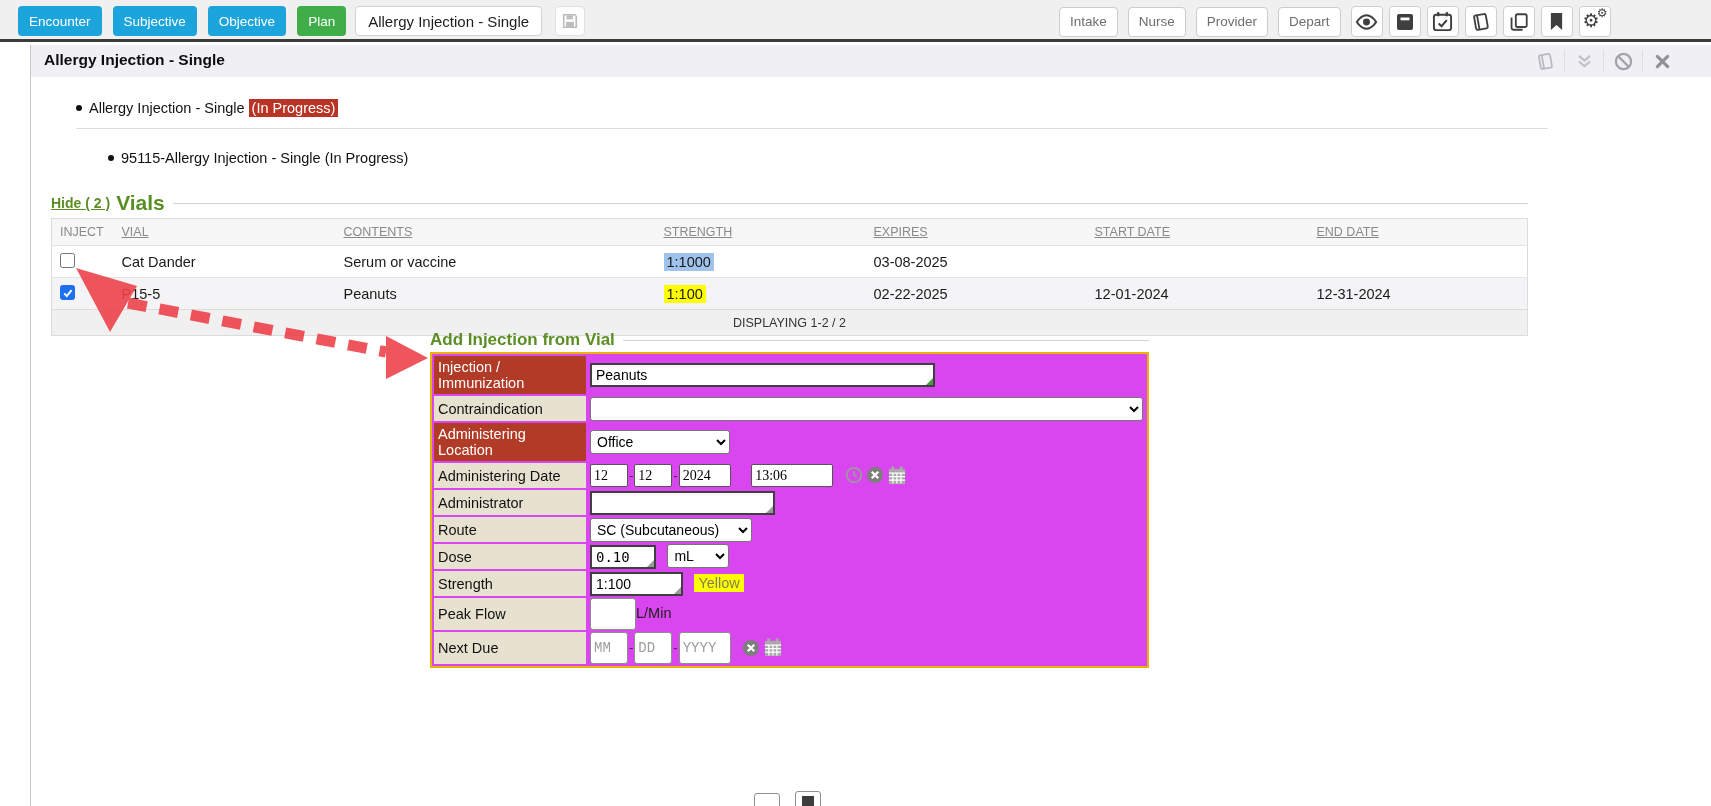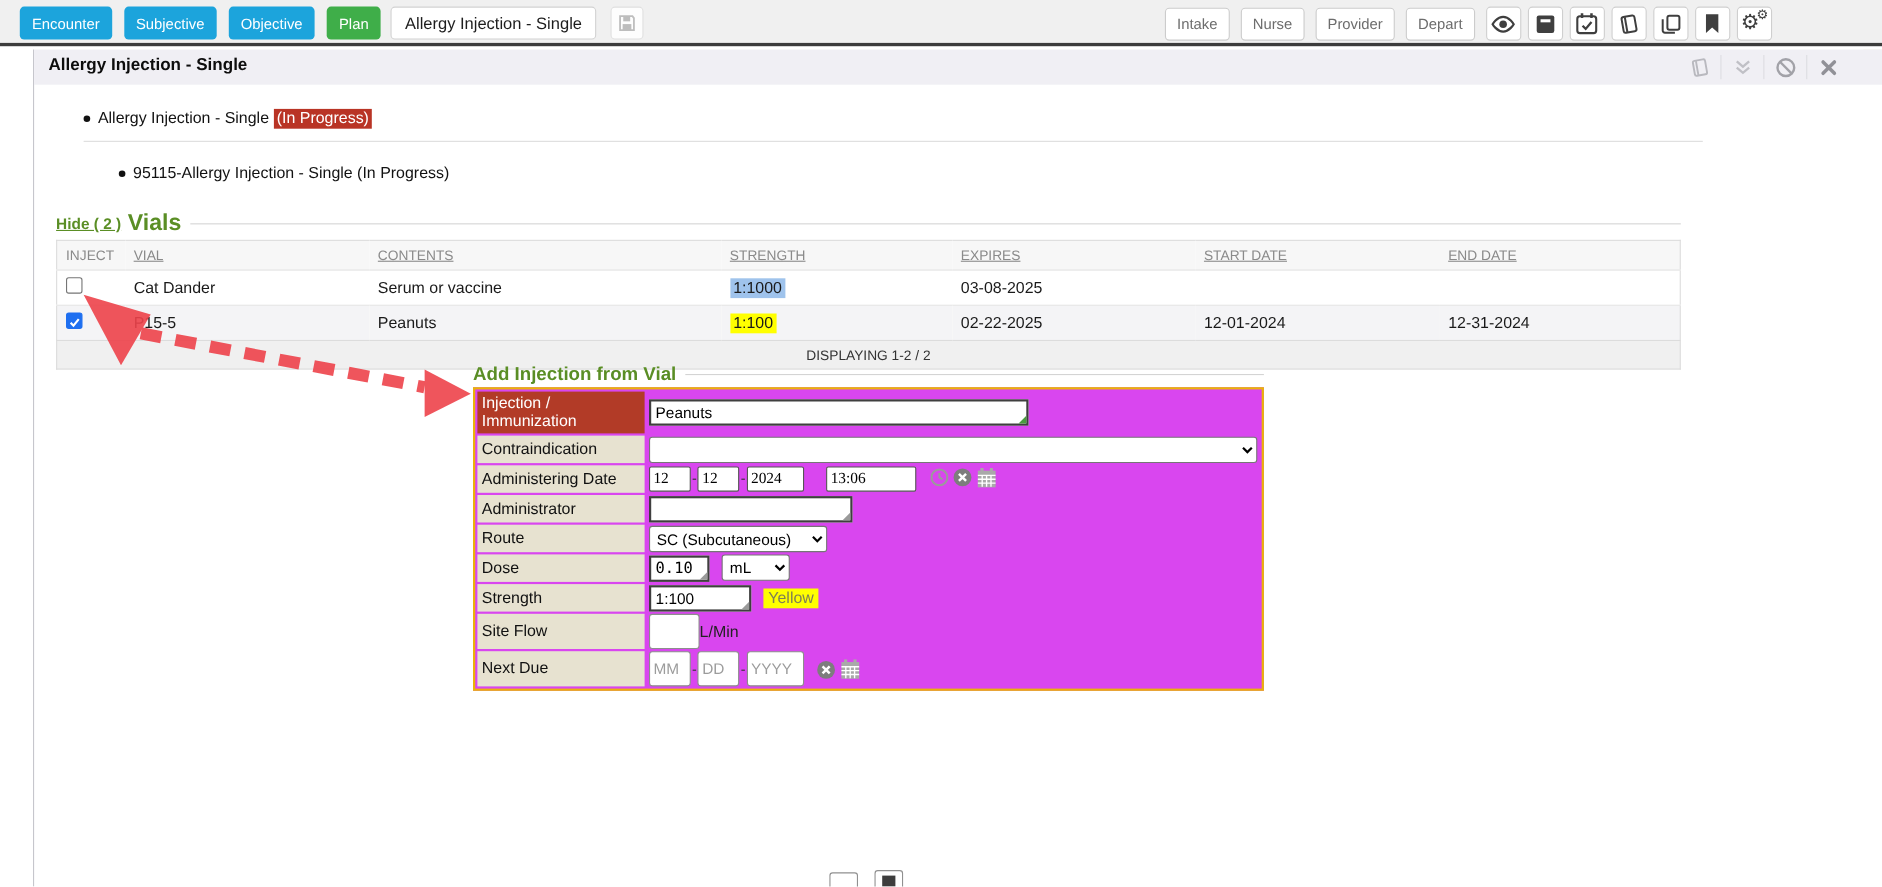--- a/index.html
+++ b/index.html
@@ -62,21 +62,21 @@
   table.form td { vertical-align:middle; }
   td.lbl { width:158px; background:#e7e2d0; font-size:14.5px; color:#111; padding:3px 4px; height:25px; }
   td.lbl.req { background:#b23b27; color:#fff; }
   td.ctl { padding:0 2px; }
   .inp-wrap { position:relative; display:inline-block; vertical-align:middle; }
   .inp-dark { border:2px solid #3f3f3f; height:24px; font-size:14px; padding:1px 4px; font-family:"Liberation Sans",sans-serif; background:#fff; }
   .corner { position:absolute; right:2px; bottom:2px; width:0; height:0; border-left:7px solid transparent; border-bottom:7px solid #9a9a9a; pointer-events:none; }
   .corner.green { border-bottom-color:#4a9b3f; }
   select.sel { height:24px; font-size:14px; border:1px solid #767676; border-radius:3px; background:#fff; padding:0 2px; font-family:"Liberation Sans",sans-serif; }
   .inp-date { border:1px solid #555; border-radius:2px; height:23px; font-size:14px; padding:1px 3px; font-family:Liberation Serif, serif; }
-  .inp-ph { border:1px solid #8d8d8d; border-radius:3px; height:32px; font-size:14px; padding:1px 3px; color:#444; font-family:Liberation Sans, sans-serif; }
+  .inp-ph { border:1px solid #8d8d8d; border-radius:3px; height:32px; font-size:14px; padding:1px 3px; color:#444; font-family:Liberation Mono, monospace; }
   .inp-ph::placeholder { color:#9c9c9c; }
   .dash { font-size:13px; color:#333; margin:0 1px; }
   .mini-icons { display:inline-flex; gap:3px; align-items:center; vertical-align:middle; margin-left:7px; }
   .hl-note { background:#ffff00; color:#7f7f55; font-size:14.5px; padding:1px 4px; margin-left:7px; }
   textarea.rc { width:360px; height:58px; border:1px solid #9a9a9a; resize:both; font-family:"Liberation Sans",sans-serif; font-size:14px; }
   .unit { font-size:14.5px; color:#222; }
   .mono { font-family:"DejaVu Sans Mono", monospace; }
 
   
   .cut-btn { position:absolute; width:26px; height:22px; border:1px solid #909090; border-radius:3px; background:#fff; }
@@ -290,20 +290,26 @@
               <span class="inp-wrap">
                 <input class="inp-dark" style="width: 345px;" value="Peanuts">
                 <span class="corner green"></span>
               </span>
             </td>
           </tr>
           <tr>
             <td class="lbl">Contraindication</td>
             <td class="ctl">
               <select class="sel" style="width:553px"><option></option></select>
+            </td>
+          </tr>
+          <tr>
+            <td class="lbl req">Administering Location</td>
+            <td class="ctl">
+              <select class="sel" style="width:140px"><option>Office</option></select>
             </td>
           </tr>
           <tr>
             <td class="lbl">Administering Date</td>
             <td class="ctl">
               <input class="inp-date" style="width: 38px;" value="12"><span class="dash">-</span><input class="inp-date" style="width: 38px;" value="12"><span class="dash">-</span><input class="inp-date" style="width: 52px;" value="2024">
               <input class="inp-date" style="width: 82px; margin-left: 16px;" value="13:06">
               <span class="mini-icons">
                 <span>
                       <svg width="18" height="18" viewBox="0 0 20 20">
@@ -340,38 +346,38 @@
           <tr>
             <td class="lbl">Route</td>
             <td class="ctl">
               <select class="sel" style="width:162px"><option>SC (Subcutaneous)</option></select>
             </td>
           </tr>
           <tr>
             <td class="lbl">Dose</td>
             <td class="ctl">
               <span class="inp-wrap">
-                <input class="inp-dark mono" style="width: 55px;" value="0.10">
+                <input class="inp-dark mono" style="width: 66px;" value="0.10">
                 <span class="corner"></span>
               </span>
               <select class="sel" style="width:62px; margin-left:7px"><option>mL</option></select>
             </td>
           </tr>
           <tr>
             <td class="lbl">Strength</td>
             <td class="ctl">
               <span class="inp-wrap">
                 <input class="inp-dark" style="width: 93px;" value="1:100">
                 <span class="corner"></span>
               </span>
               <span class="hl-note">Yellow</span>
             </td>
           </tr>
           <tr>
-            <td class="lbl">Site Flow</td>
+            <td class="lbl">Peak Flow</td>
             <td class="ctl">
               <input class="inp-ph" style="width: 46px;"><span class="unit">L/Min</span>
             </td>
           </tr>
           <tr>
             <td class="lbl">Next Due</td>
             <td class="ctl">
               <input class="inp-ph" style="width: 38px;" placeholder="MM"><span class="dash">-</span><input class="inp-ph" style="width: 38px;" placeholder="DD"><span class="dash">-</span><input class="inp-ph" style="width: 52px;" placeholder="YYYY">
               <span class="mini-icons">
                 <span>

